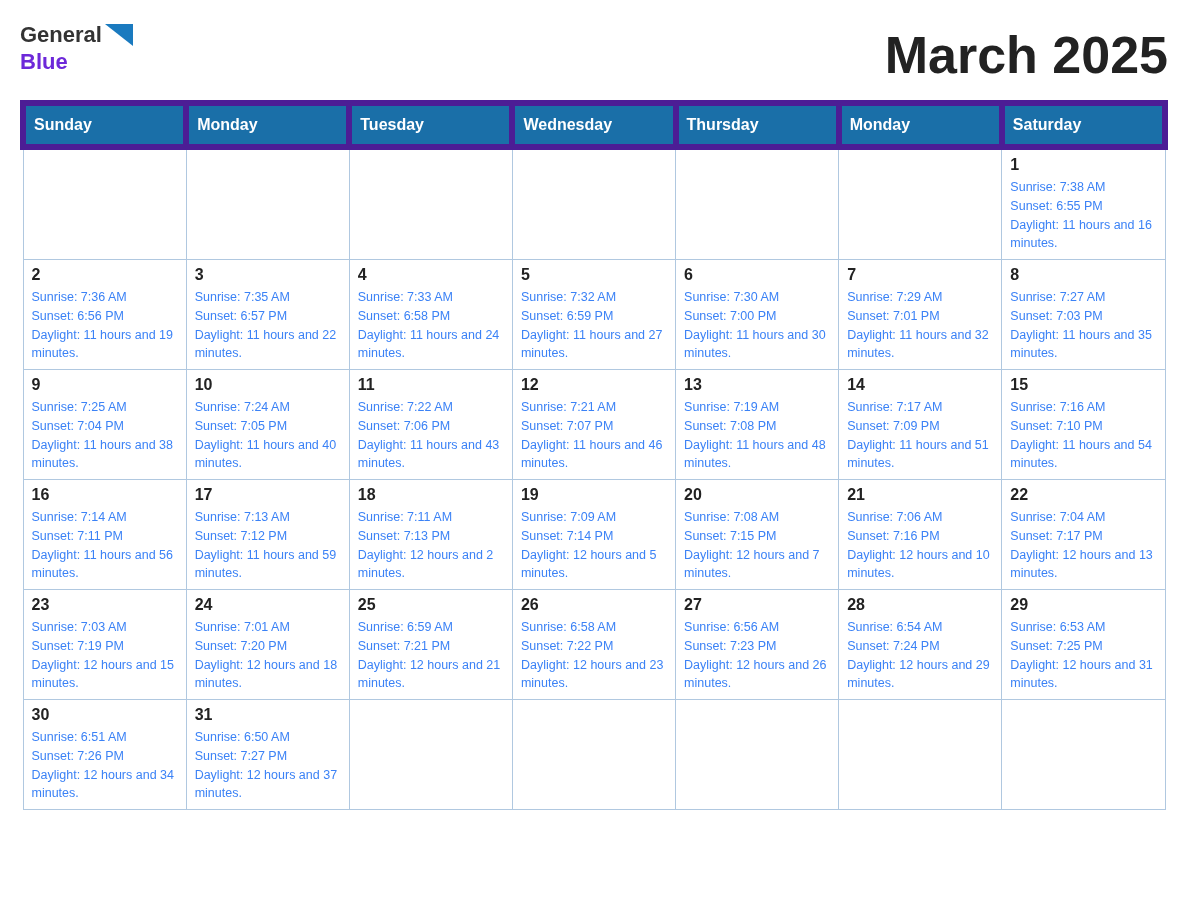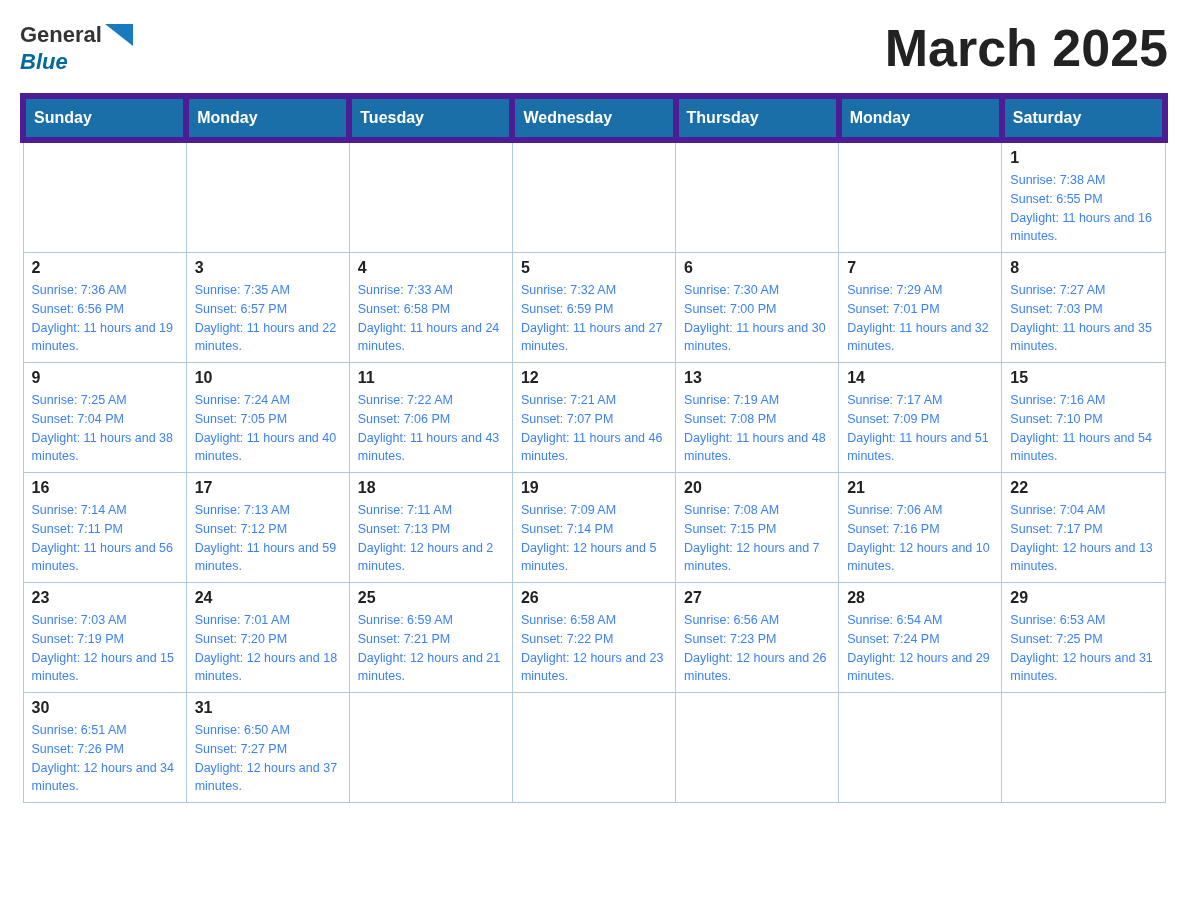--- a/index.html
+++ b/index.html
@@ -27,20 +27,21 @@
       align-items: center;
     }
     .title-area {
       text-align: right;
     }
     .month-title {
       font-size: 52px;
       font-weight: bold;
       color: #222;
       line-height: 1.1;
+      margin-top: 7px;
     }
     .subtitle {
       font-size: 20px;
       color: #444;
       margin-top: 4px;
     }
     .calendar {
       width: 100%;
       border-collapse: collapse;
       border: 1px solid #1a7abf;
@@ -103,21 +104,21 @@
     <div class="logo-svg">
       <div class="logo-line1">
         <span class="logo-text">General</span>
         <span style="display:inline-block; margin-left:3px; margin-top:4px;">
           <svg width="28" height="22" viewBox="0 0 28 22">
             <polygon points="0,0 28,0 28,22" fill="#1a7abf"></polygon>
           </svg>
         </span>
       </div>
       <div>
-        <span class="logo-text" style="color:#0369a1;font-style:italic;">Blue</span>
+        <span class="logo-text" style="color:#6d28d9;">Blue</span>
       </div>
     </div>
   </div>
   <div class="title-area">
     <div class="month-title">March 2025</div>
   </div>
 </div>
 
 <table class="calendar">
   <thead>

